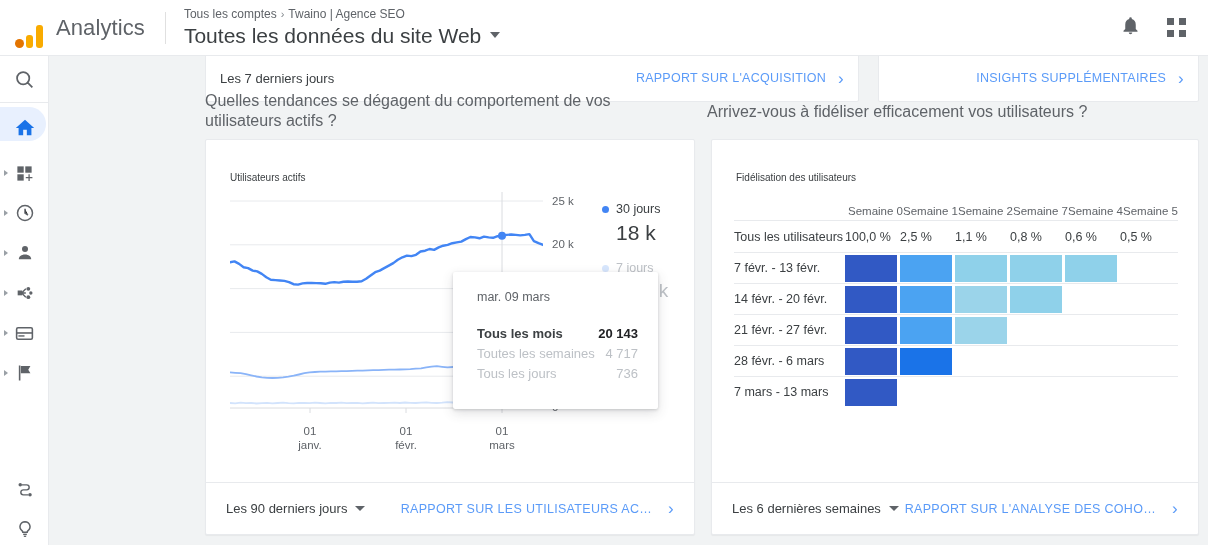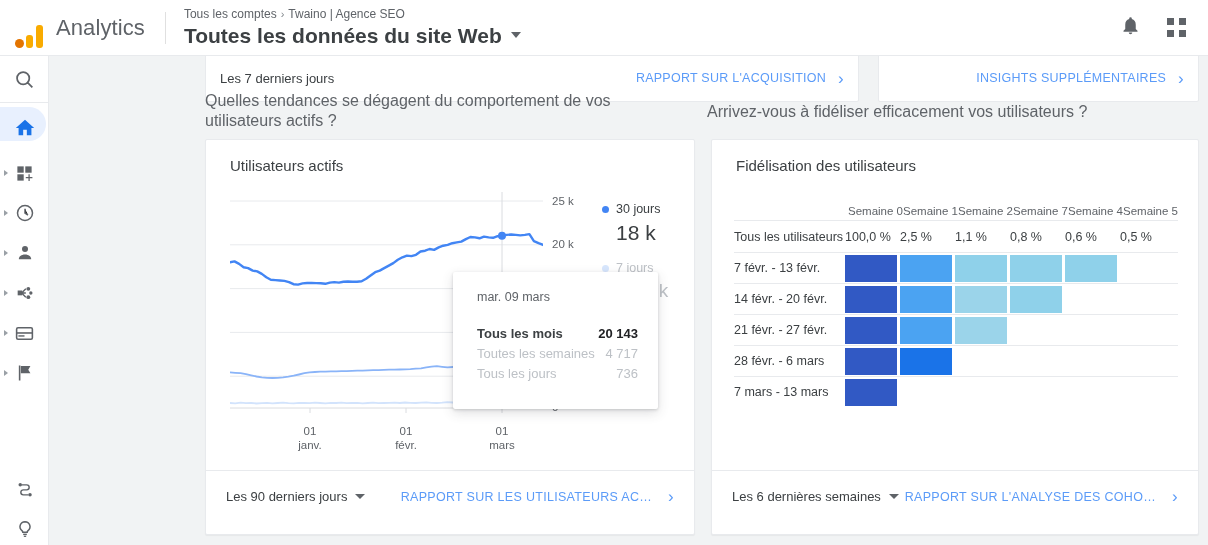--- a/index.html
+++ b/index.html
@@ -30,21 +30,21 @@
     font-size: 22px; color: #5f6368; margin-left: 6px;
     letter-spacing: .1px; font-weight: 400;
   }
   .vdiv { width: 1px; height: 32px; background: #e0e0e0; margin: 0 18px 0 20px; }
   .titleblock { display:flex; flex-direction: column; }
   .breadcrumb { font-size: 12px; color: #5f6368; line-height: 15px; white-space: nowrap; }
   .breadcrumb .sep { margin: 0 4px; font-size: 11px; color:#80868b; }
   .breadcrumb .crumb { cursor: pointer; }
   .prop-title {
     font-size: 21px; color: #3c4043; line-height: 27px;
-    display: flex; align-items: center; white-space: nowrap; font-weight: 700;
+    display: flex; align-items: center; white-space: nowrap; font-weight: 400;
   }
   .caret-dn {
     display:inline-block; margin-left: 9px;
     border-left: 5.5px solid transparent; border-right: 5.5px solid transparent;
     border-top: 6px solid #5f6368;
   }
   .topright { margin-left: auto; display:flex; align-items:center; gap: 26px; margin-right: 22px; }
 
   
   .rail {
@@ -110,25 +110,25 @@
   
   .card {
     position: absolute; background: #fff;
     border: 1px solid #e8eaed; border-radius: 2px;
     box-shadow: 0 1px 1px rgba(60,64,67,.06);
   }
   #card-users  { left: 156px; top: 83px; width: 490px; height: 396px; }
   #card-cohort { left: 662px; top: 83px; width: 488px; height: 396px; }
 
   .card-title {
-    position: absolute; top: 17px; left: 24px;
-    font-size: 15px; color: #3c4043; font-weight: 400;
+    position: absolute; top: 32px; left: 24px;
+    font-size: 10px; color: #3c4043; font-weight: 400;
   }
   .card-foot {
-    position: absolute; bottom: 12px; left: 0; right: 0; height: 52px;
+    position: absolute; bottom: 0; left: 0; right: 0; height: 52px;
     border-top: 1px solid #e8eaed;
     display: flex; align-items: center; padding: 0 20px;
   }
   .foot-range {
     font-size: 13px; color: #3c4043; display:flex; align-items:center;
     cursor: pointer;
   }
   .foot-range .caret {
     margin-left: 8px; width:0;height:0;
     border-left: 5px solid transparent; border-right: 5px solid transparent;

